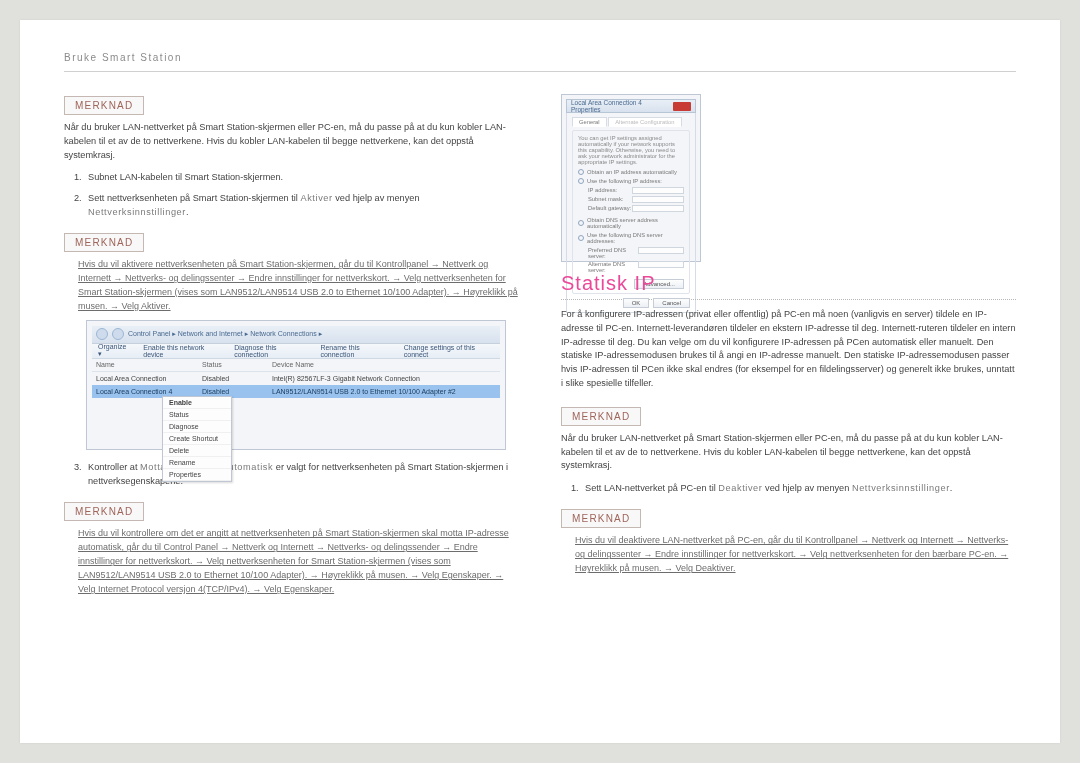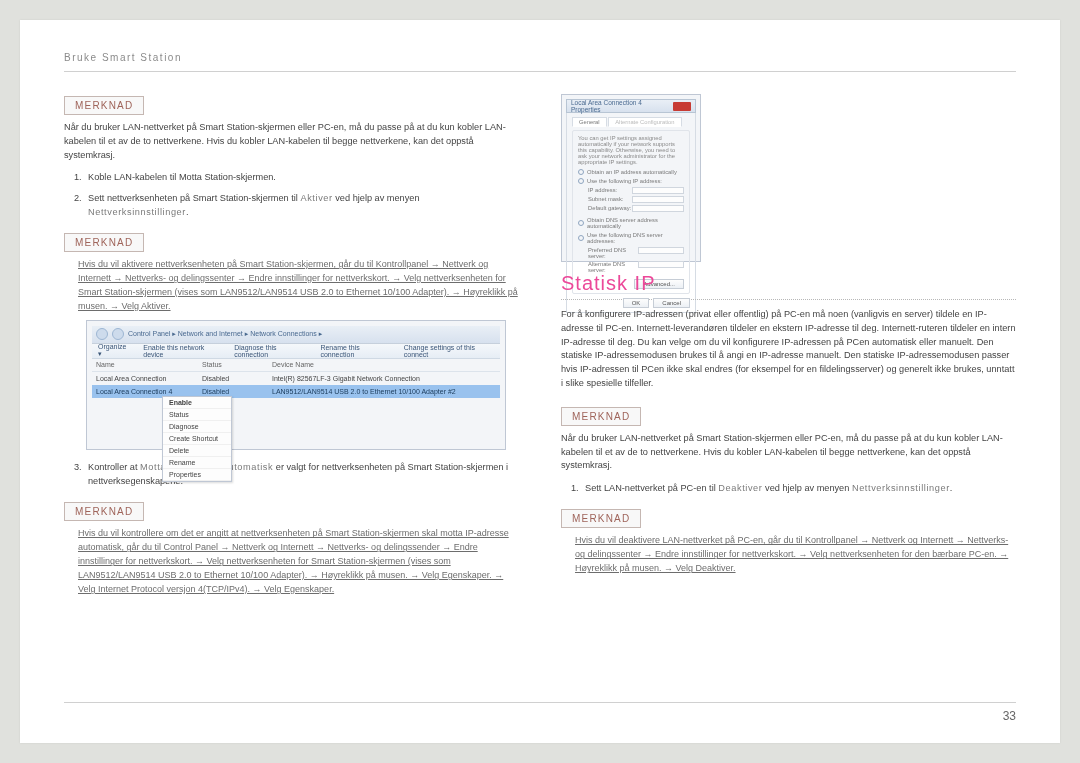--- a/index.html
+++ b/index.html
@@ -246,21 +246,21 @@
 
   <div class="columns">
 
     <div class="col">
 
       <div class="merknad-badge">MERKNAD</div>
       <div class="body-text">Når du bruker LAN-nettverket på Smart Station-skjermen eller PC-en, må du passe på at du kun kobler LAN-kabelen til et av de to nettverkene. Hvis du kobler LAN-kabelen til begge nettverkene, kan det oppstå systemkrasj.</div>
 
       <div class="num-item">
         <span class="num">1.</span>
-        <span class="txt">Koble LAN-kabelen til Motta Station-skjermen.</span>
+        <span class="txt">Subnet LAN-kabelen til Smart Station-skjermen.</span>
       </div>
 
       <div class="num-item">
         <span class="num">2.</span>
         <span class="txt">
           <span>Sett nettverksenheten på Smart Station-skjermen til </span><span class="mono">Aktiver</span><span> ved hjelp av menyen </span><span class="mono">Nettverksinnstillinger</span><span>.</span>
         </span>
       </div>
 
       <div class="merknad-badge">MERKNAD</div>
@@ -396,14 +396,13 @@
           <span>Sett LAN-nettverket på PC-en til </span><span class="mono">Deaktiver</span><span> ved hjelp av menyen </span><span class="mono">Nettverksinnstillinger</span><span>.</span>
         </span>
       </div>
 
       <div class="merknad-badge">MERKNAD</div>
       <div class="note-text">Hvis du vil deaktivere LAN-nettverket på PC-en, går du til Kontrollpanel → Nettverk og Internett → Nettverks- og delingssenter → Endre innstillinger for nettverkskort. → Velg nettverksenheten for den bærbare PC-en. → Høyreklikk på musen. → Velg Deaktiver.</div>
 
     </div>
   </div>
 
-  <div class="page-num">33</div>
 </div>
 
 </body></html>

